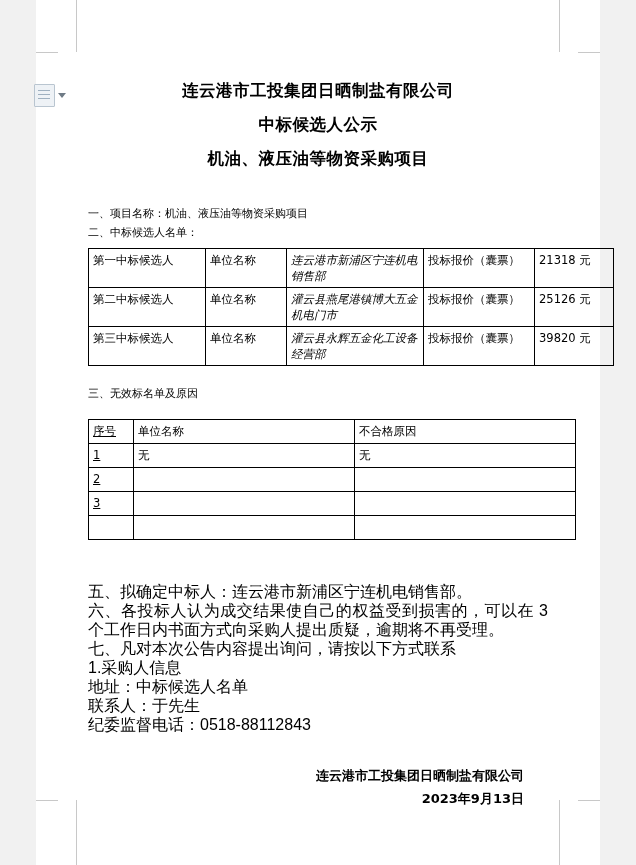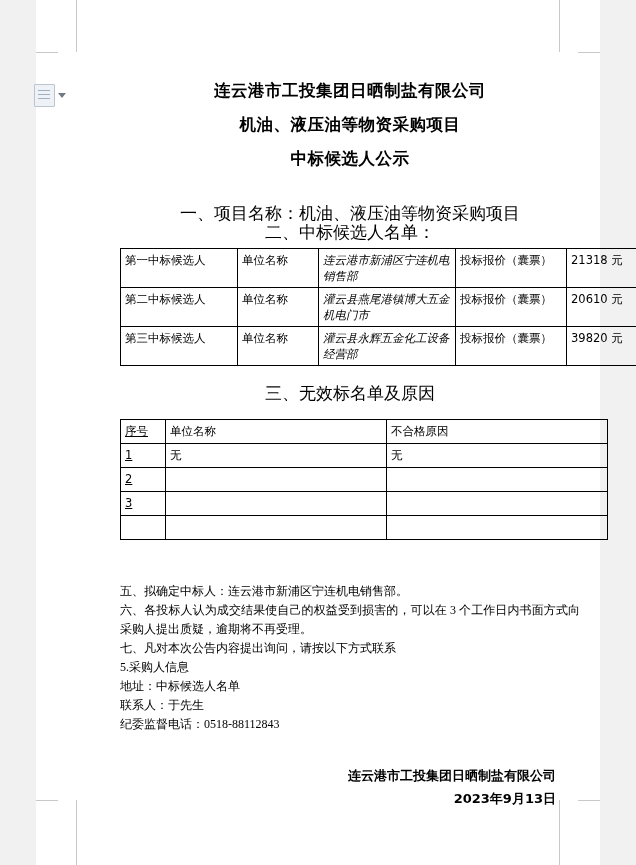--- a/index.html
+++ b/index.html
@@ -64,43 +64,41 @@
     border-left: 4px solid transparent;
     border-right: 4px solid transparent;
     border-top: 5px solid #6f7b86;
   }
 
   .content {
     position: absolute;
     left: 0; top: 0;
     width: 564px;
     height: 865px;
-    padding-left: 32px;
   }
 
   .title-block {
     margin-top: 74px;
     text-align: center;
   }
   .title-line {
     font-family: "DejaVu Sans", sans-serif;
     font-size: 16.5px;
     font-weight: bold;
     color: #000;
     line-height: 34px;
     letter-spacing: 0.5px;
   }
 
   .body-text {
-    margin: 0 76px;
-    font-family: "DejaVu Sans", sans-serif;
-    font-size: 17px;
+    margin: 0 52px;
+    font-family: "DejaVu Sans", sans-serif;
+    font-size: 11px;
     color: #000;
     line-height: 19px;
-    text-align: center;
   }
   .spacer-28 { height: 28px; }
   .spacer-18 { height: 18px; }
   .spacer-14 { height: 14px; }
   .spacer-10 { height: 10px; }
 
   table.grid {
     border-collapse: collapse;
     margin: 6px 50px 0 52px;
     table-layout: fixed;
@@ -125,22 +123,22 @@
 
   
   .t2 { width: 460px; }
   .t2 .d1 { width: 36px; text-decoration: underline; }
   .t2 .d2 { width: 212px; }
   .t2 .d3 { width: 212px; }
   .t2 td { height: 17px; }
 
   .para {
     margin: 0 52px;
-    font-family: Liberation Serif, serif;
-    font-size: 12px;
+    font-family: Liberation Sans, sans-serif;
+    font-size: 16px;
     line-height: 19px;
     color: #000;
     text-align: justify;
   }
 
   .signature {
     margin-top: 30px;
     text-align: right;
     padding-right: 76px;
     font-family: "DejaVu Sans", sans-serif;
@@ -151,22 +149,22 @@
   }
 </style>
 </head>
 <body>
 
 <div class="page">
   <div class="content">
 
     <div class="title-block">
       <div class="title-line">连云港市工投集团日晒制盐有限公司</div>
+      <div class="title-line">中标候选人公示</div>
       <div class="title-line">机油、液压油等物资采购项目</div>
-      <div class="title-line">中标候选人公示</div>
     </div>
 
     <div class="spacer-28"></div>
 
     <div class="body-text">一、项目名称：机油、液压油等物资采购项目</div>
     <div class="body-text">二、中标候选人名单：</div>
 
     <table class="grid t1">
       <tbody>
           <tr>
@@ -174,21 +172,21 @@
         <td class="c2">单位名称</td>
         <td class="c3">连云港市新浦区宁连机电销售部</td>
         <td class="c4">投标报价（囊票）</td>
         <td class="c5">21318 元</td>
       </tr>
       <tr>
         <td class="c1">第二中标候选人</td>
         <td class="c2">单位名称</td>
         <td class="c3">灌云县燕尾港镇博大五金机电门市</td>
         <td class="c4">投标报价（囊票）</td>
-        <td class="c5">20610 元</td>
+        <td class="c5">25126 元</td>
       </tr>
       <tr>
         <td class="c1">第三中标候选人</td>
         <td class="c2">单位名称</td>
         <td class="c3">灌云县永辉五金化工设备经营部</td>
         <td class="c4">投标报价（囊票）</td>
         <td class="c5">39820 元</td>
       </tr>
     </tbody>
       </table>
@@ -228,21 +226,21 @@
       </tr>
     </tbody>
       </table>
 
     <div class="spacer-28"></div>
     <div class="spacer-14"></div>
 
     <div class="para">五、拟确定中标人：连云港市新浦区宁连机电销售部。</div>
     <div class="para">六、各投标人认为成交结果使自己的权益受到损害的，可以在 3 个工作日内书面方式向采购人提出质疑，逾期将不再受理。</div>
     <div class="para">七、凡对本次公告内容提出询问，请按以下方式联系</div>
-    <div class="para">5.采购人信息</div>
+    <div class="para">1.采购人信息</div>
     <div class="para">地址：中标候选人名单</div>
     <div class="para">联系人：于先生</div>
     <div class="para">纪委监督电话：0518-88112843</div>
 
     <div class="signature">
       <div>连云港市工投集团日晒制盐有限公司</div>
       <div>2023年9月13日</div>
     </div>
 
   </div>

